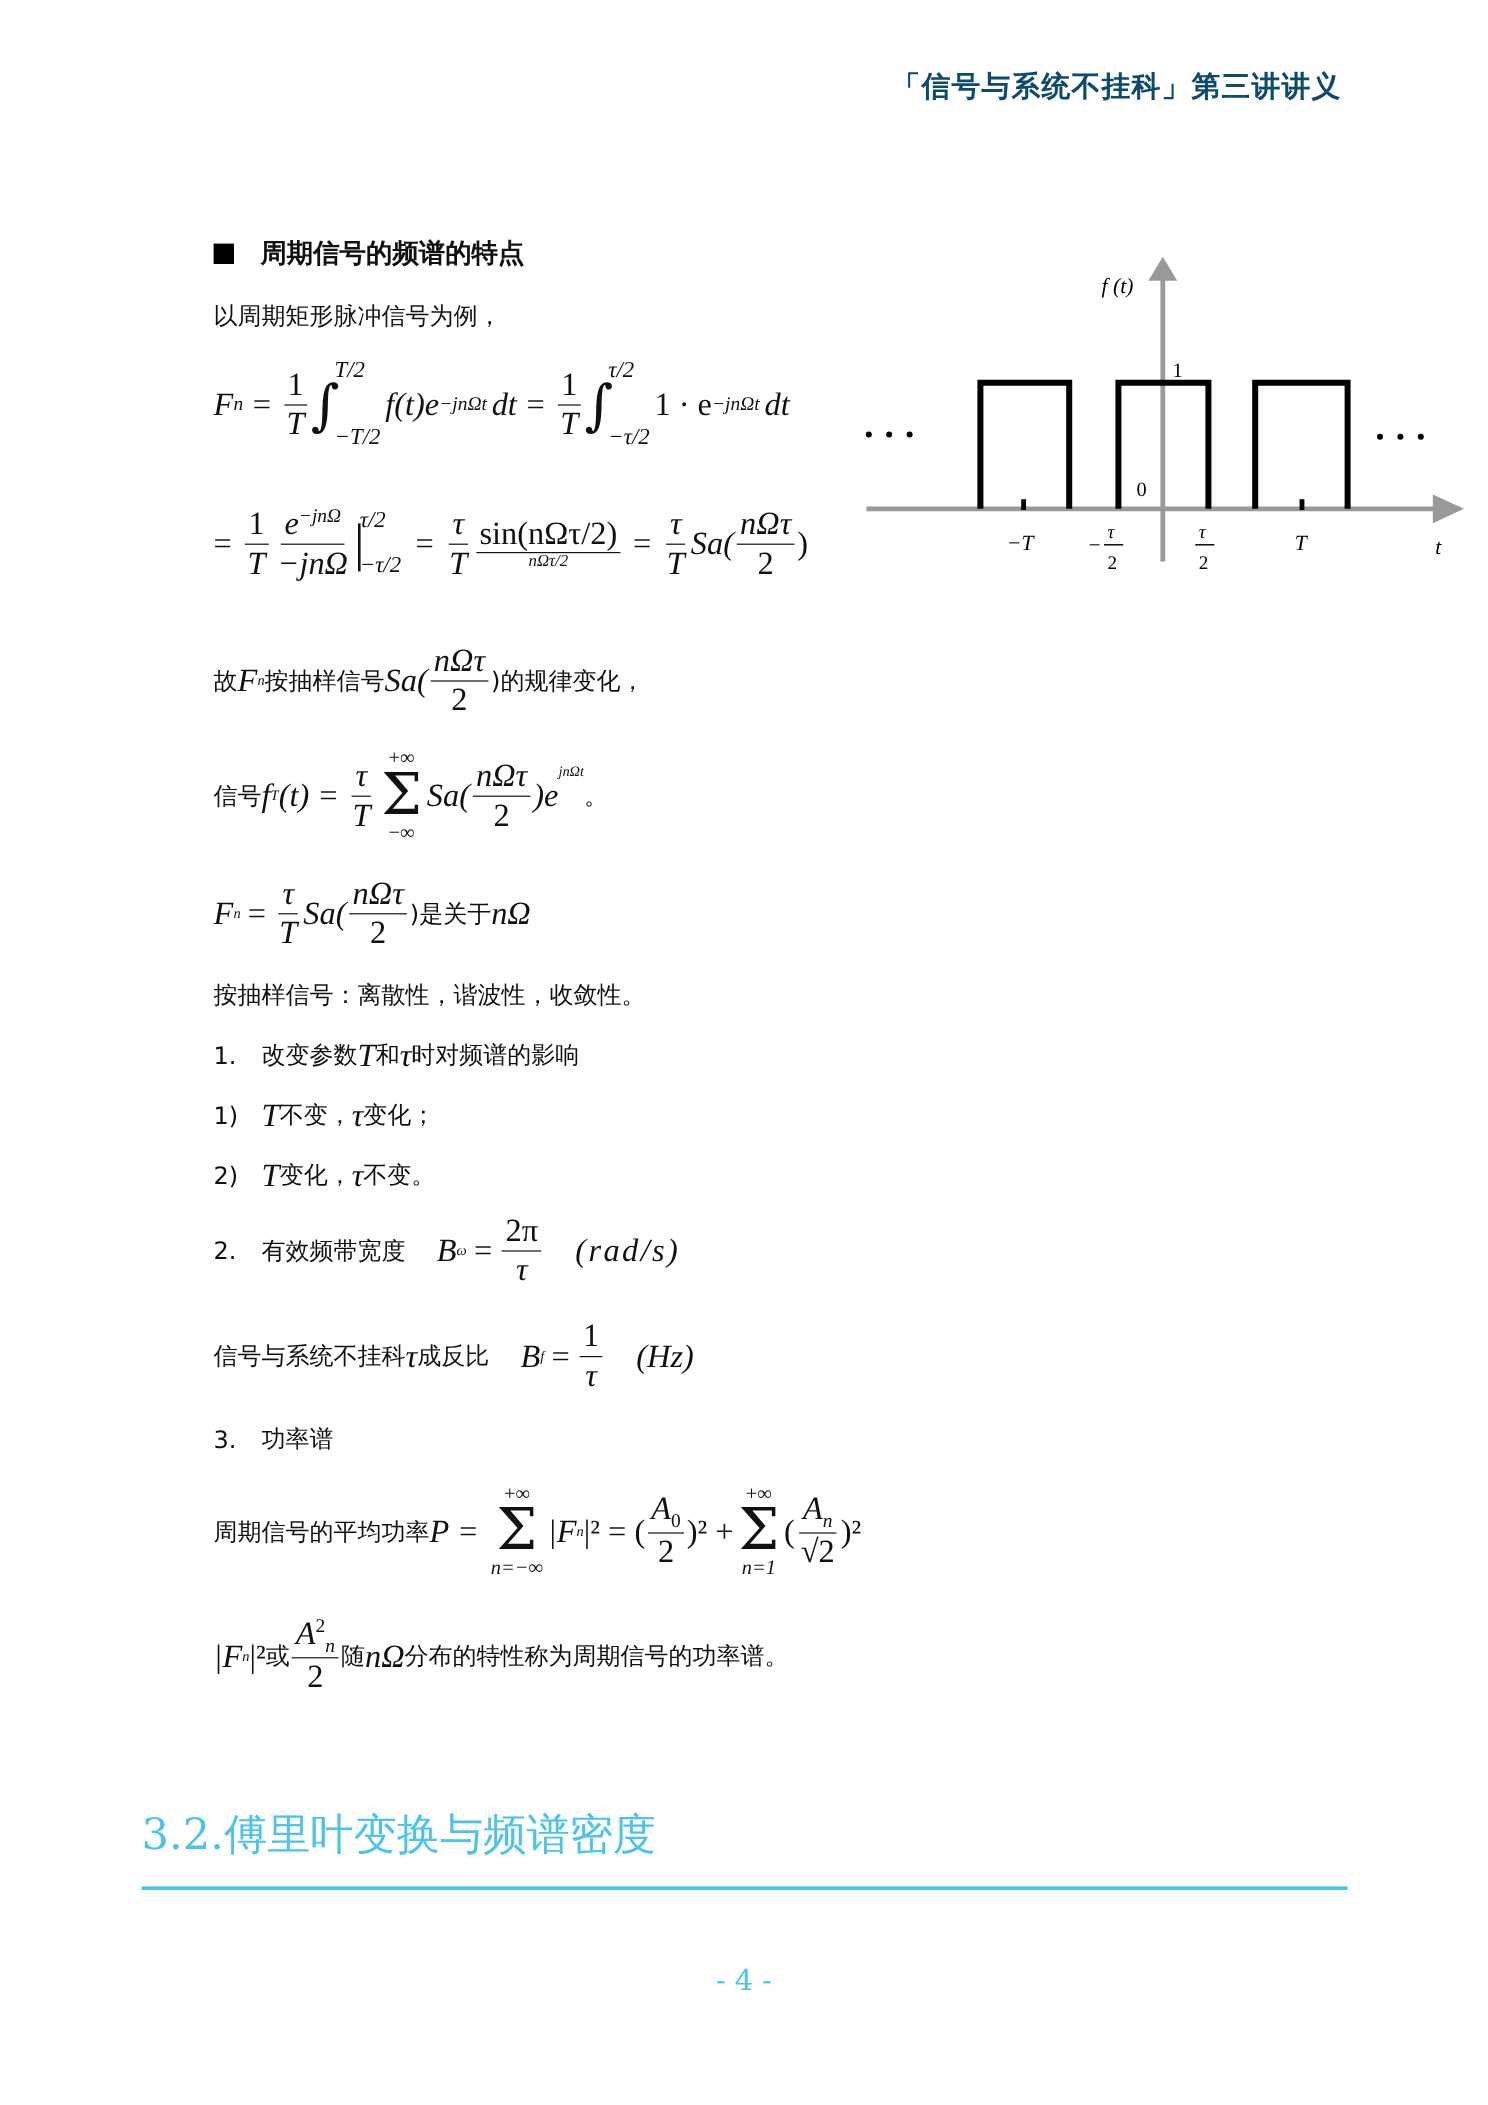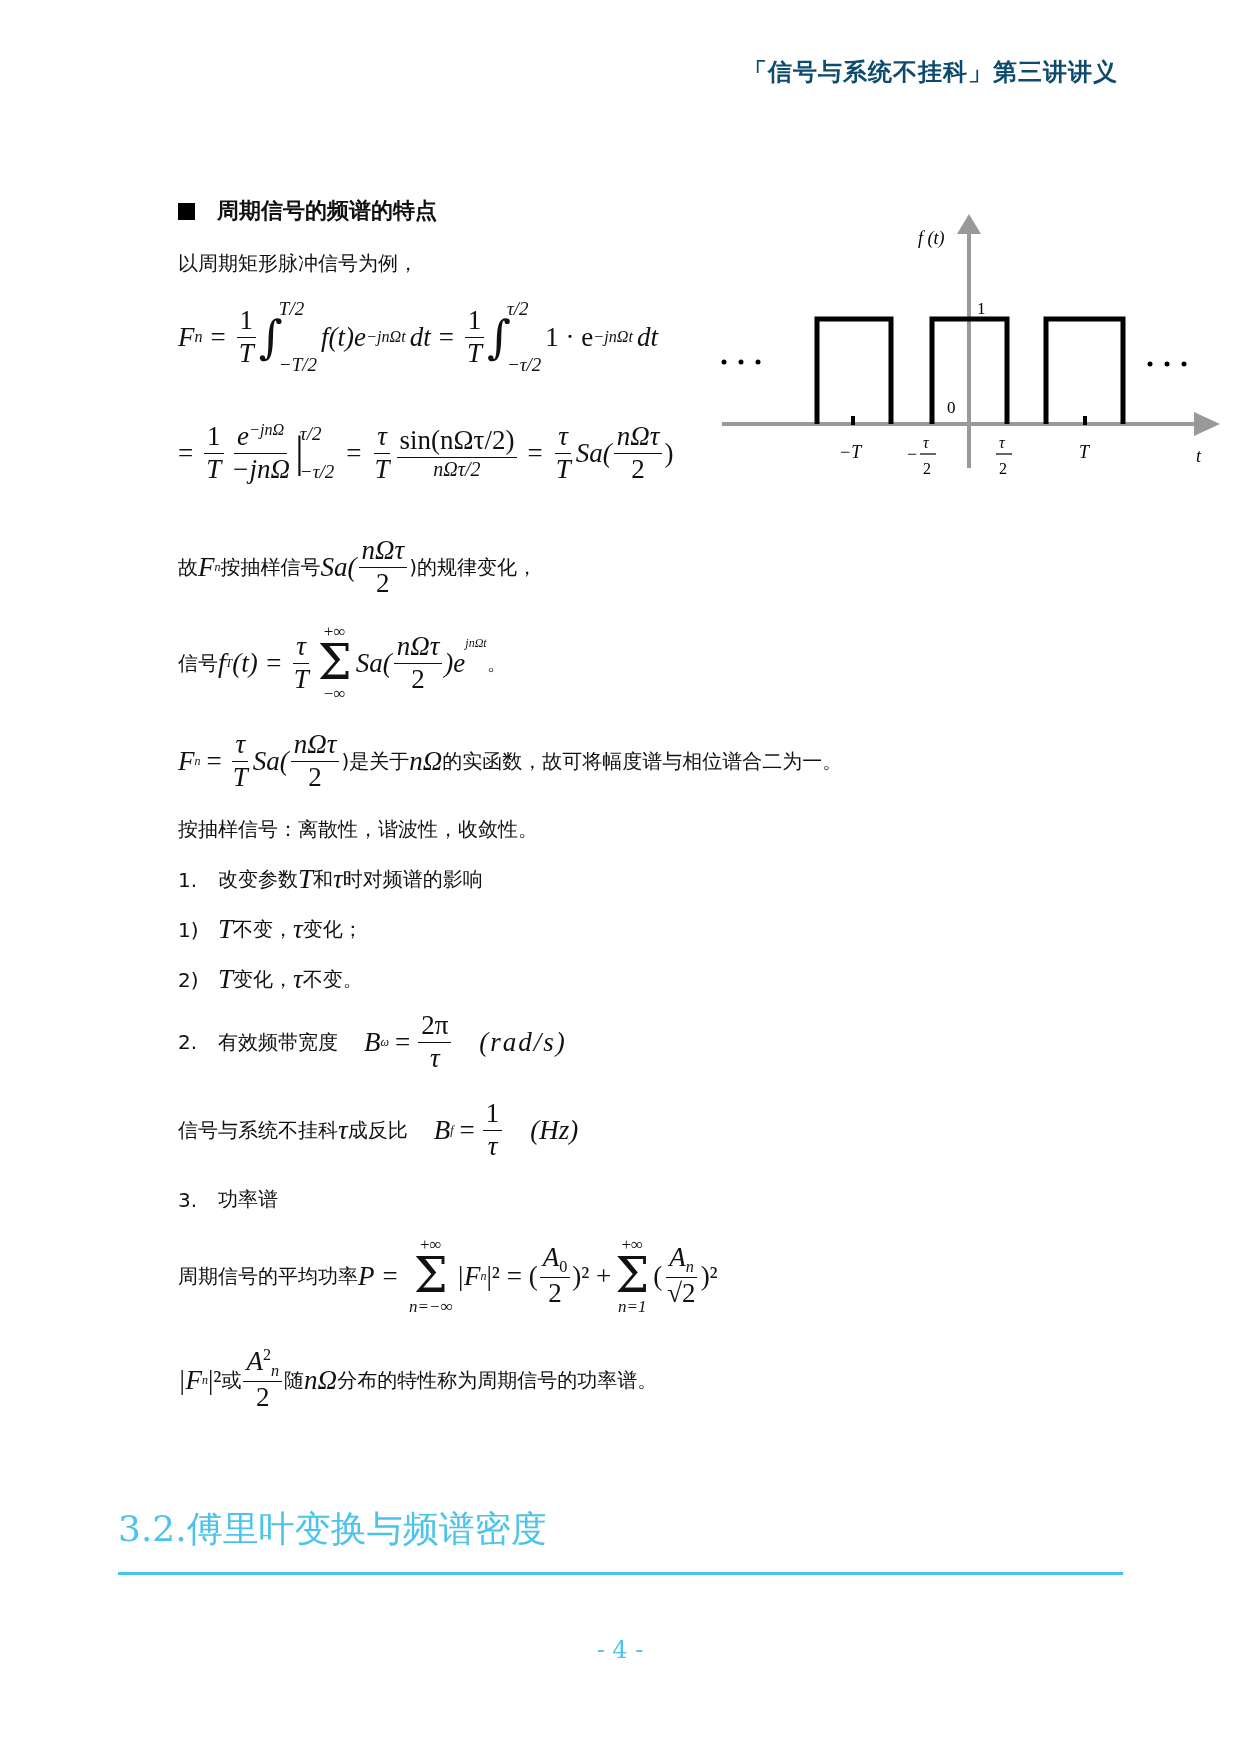--- a/index.html
+++ b/index.html
@@ -11,21 +11,21 @@
   .cn { font-family:"DejaVu Sans", sans-serif; font-size:20px; color:#111; }
   .m { font-family:"Liberation Serif", serif; font-style:italic; }
   .mr { font-family:"Liberation Serif", serif; font-style:normal; }
   .sec-heading { left:178px; top:196px; font-size:22px; font-weight:bold; display:flex; align-items:center; }
   .bullet-square { width:17px; height:17px; background:#000; margin-right:22px; display:inline-block; }
   .line { white-space:nowrap; display:flex; align-items:center; }
   .frac { display:inline-flex; flex-direction:column; align-items:center; vertical-align:middle; margin:0 2px; }
   .frac .num { border-bottom:1.6px solid #111; padding:0 3px; line-height:1.15; text-align:center; }
   .frac .den { padding:0 3px; line-height:1.15; text-align:center; }
   .fs { font-size:27px; }
-  .small { font-size:20px; }
+  .small { font-size:14px; }
   sup, sub { font-size:60%; }
   .int { font-size:46px; font-family:"DejaVu Serif", serif; font-style:normal; line-height:1; }
   .limits { display:inline-flex; flex-direction:column; justify-content:space-between; height:78px; font-size:19px; margin-left:-4px; margin-right:4px; }
   .sum { display:inline-flex; flex-direction:column; align-items:center; vertical-align:middle; margin:0 4px; }
   .sum .sig { font-size:48px; font-family:"DejaVu Serif", serif; font-style:normal; line-height:0.9; }
   .sum .lim { font-size:17px; font-family:"Liberation Serif", serif; line-height:1.1; }
   .section-title { left:118px; top:1505px; font-family:"DejaVu Serif", serif; font-size:36px; color:#4cc3ea; }
   .section-rule { left:118px; top:1572px; width:1005px; height:3px; background:#4cc3ea; }
   .page-num { left:0; width:1240px; top:1636px; text-align:center; font-family:"DejaVu Serif", serif; font-size:24px; color:#4cc3ea; }
 </style>
@@ -154,21 +154,20 @@
       <span class="num">τ</span>
       <span class="den">T</span>
     </span>
   <span class="m fs">Sa(</span>
   <span class="frac m fs">
       <span class="num">nΩτ</span>
       <span class="den mr">2</span>
     </span>
   <span>)是关于</span>
   <span class="m fs">nΩ</span>
-  <span>的实函数，故可将幅度谱与相位谱合二为一。</span>
 </div>
 
 <div class="abs cn" style="left:178px; top:816px;">按抽样信号：离散性，谐波性，收敛性。</div>
 
 <div class="abs line cn" style="left:178px; top:864px;">
   <span style="width:40px; display:inline-block;">1.</span>
   <span>改变参数</span>
   <span class="m fs">T</span>
   <span>和</span>
   <span class="m fs">τ</span>

